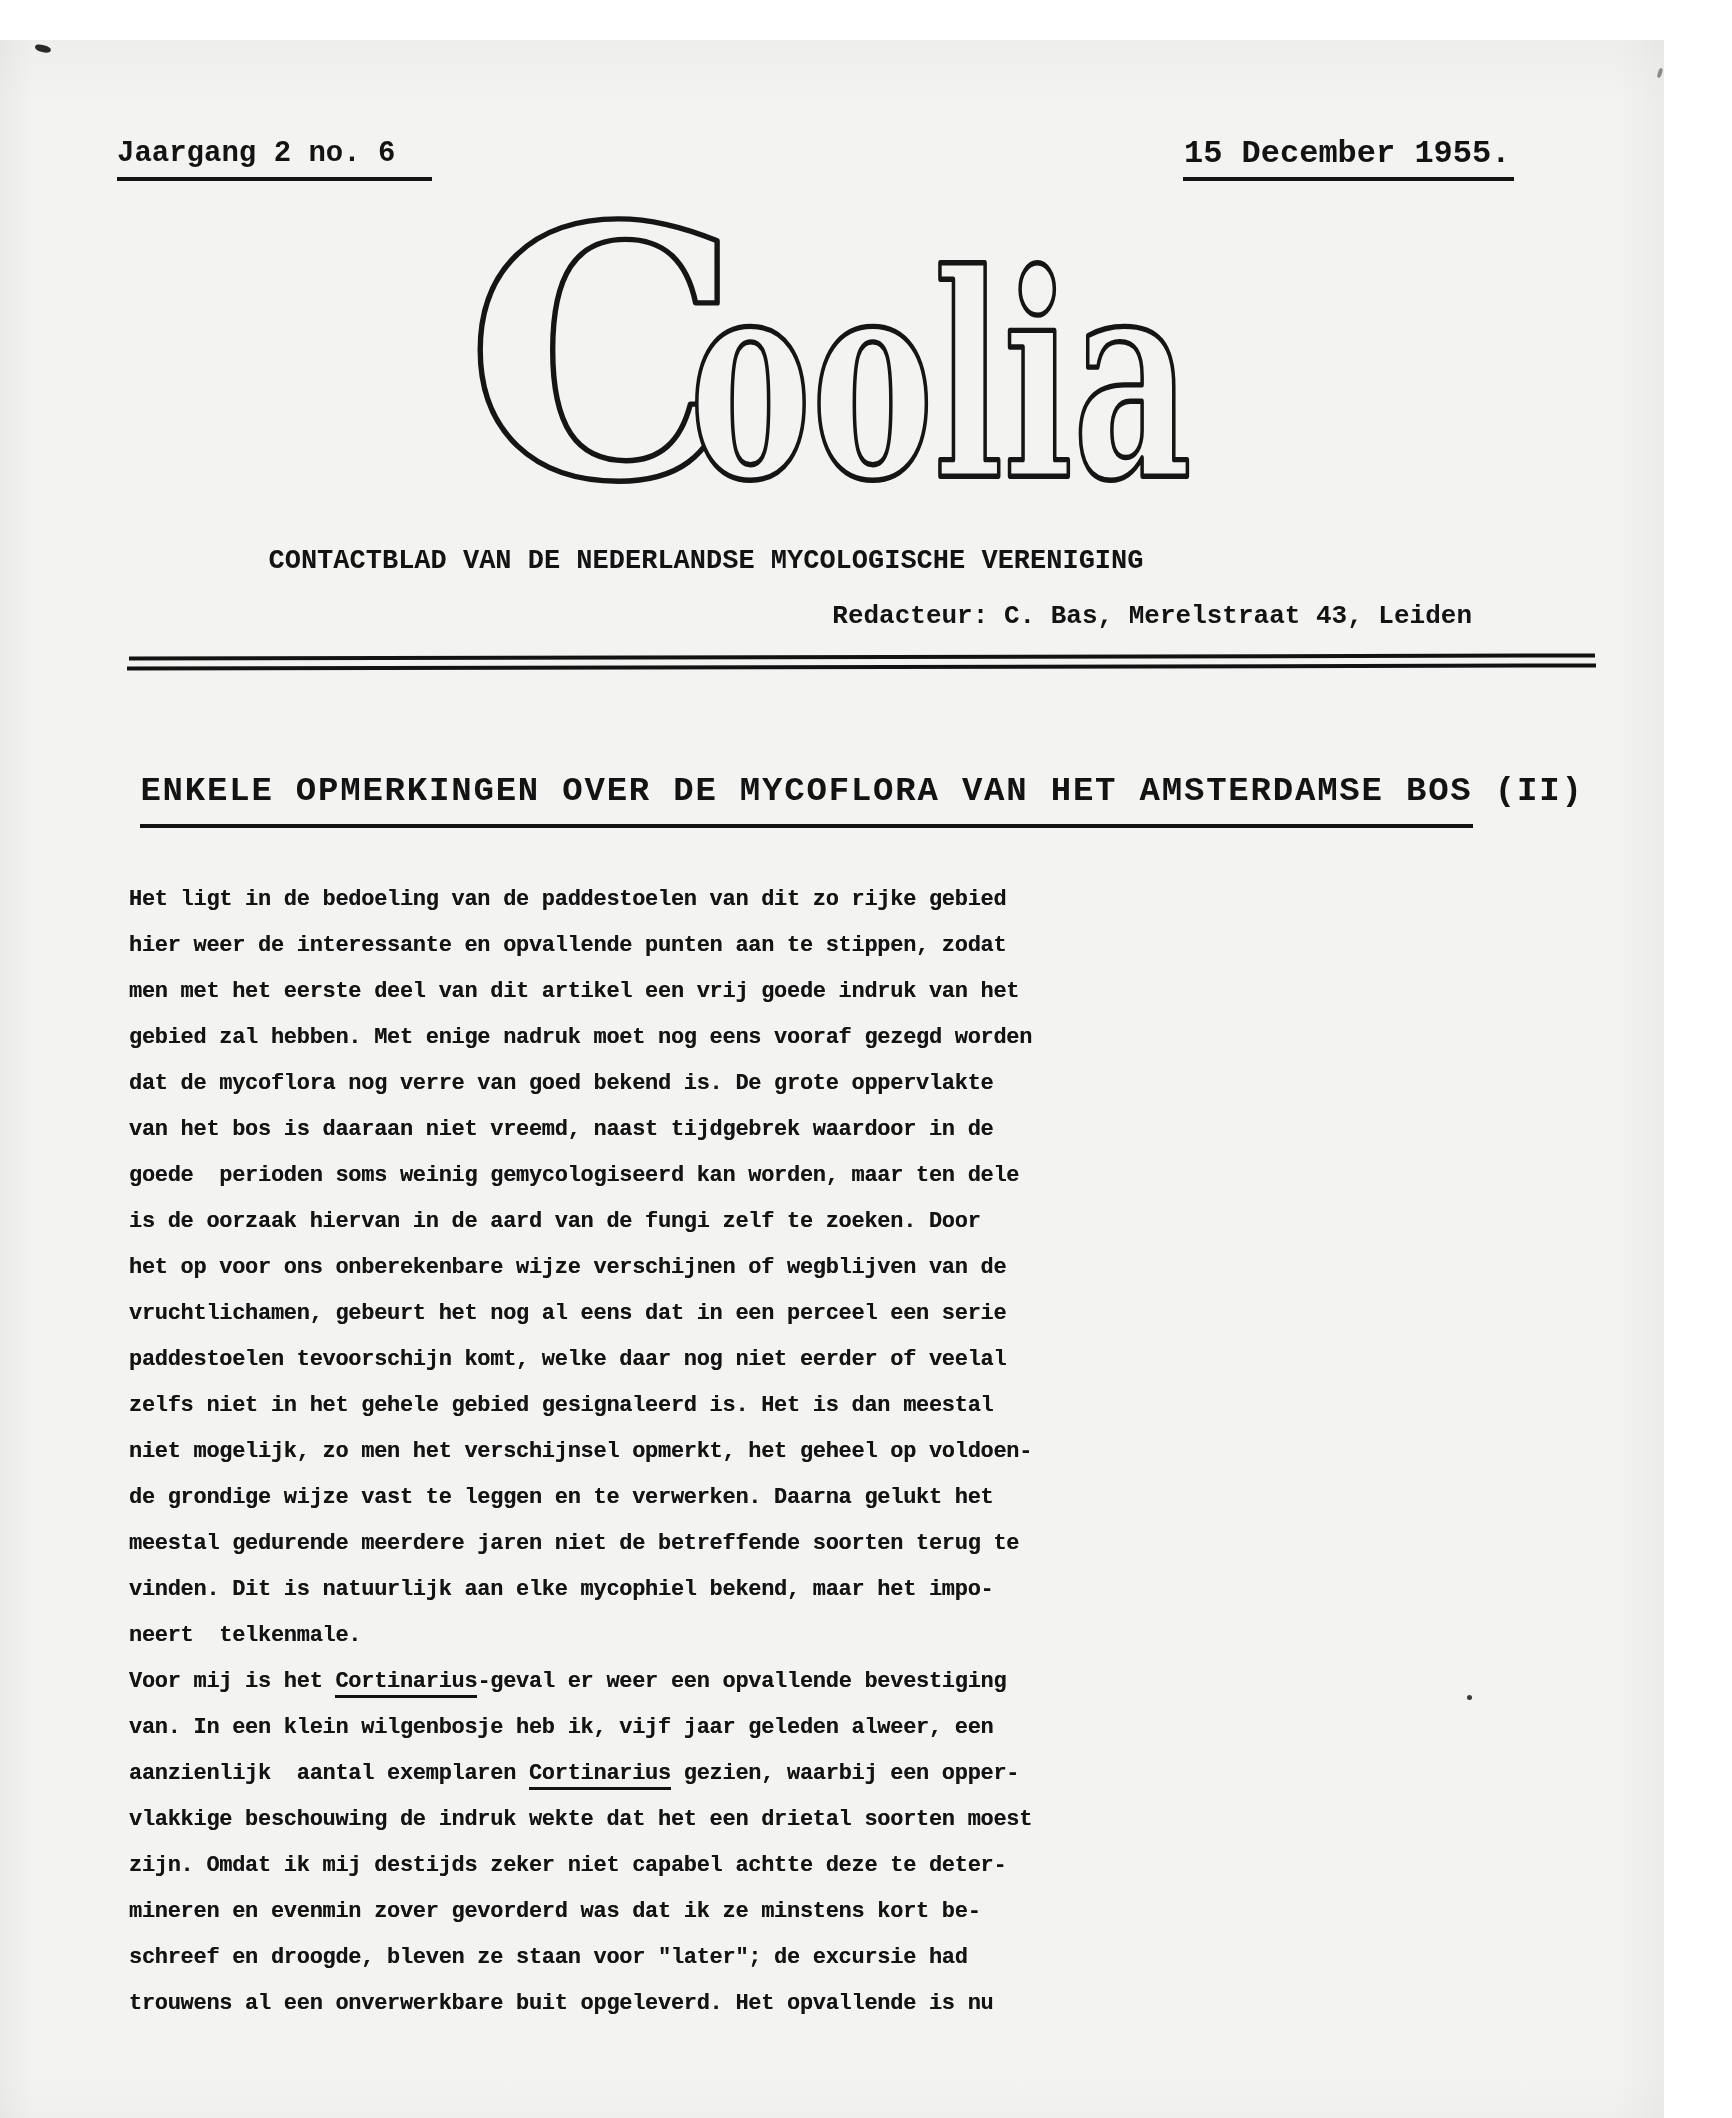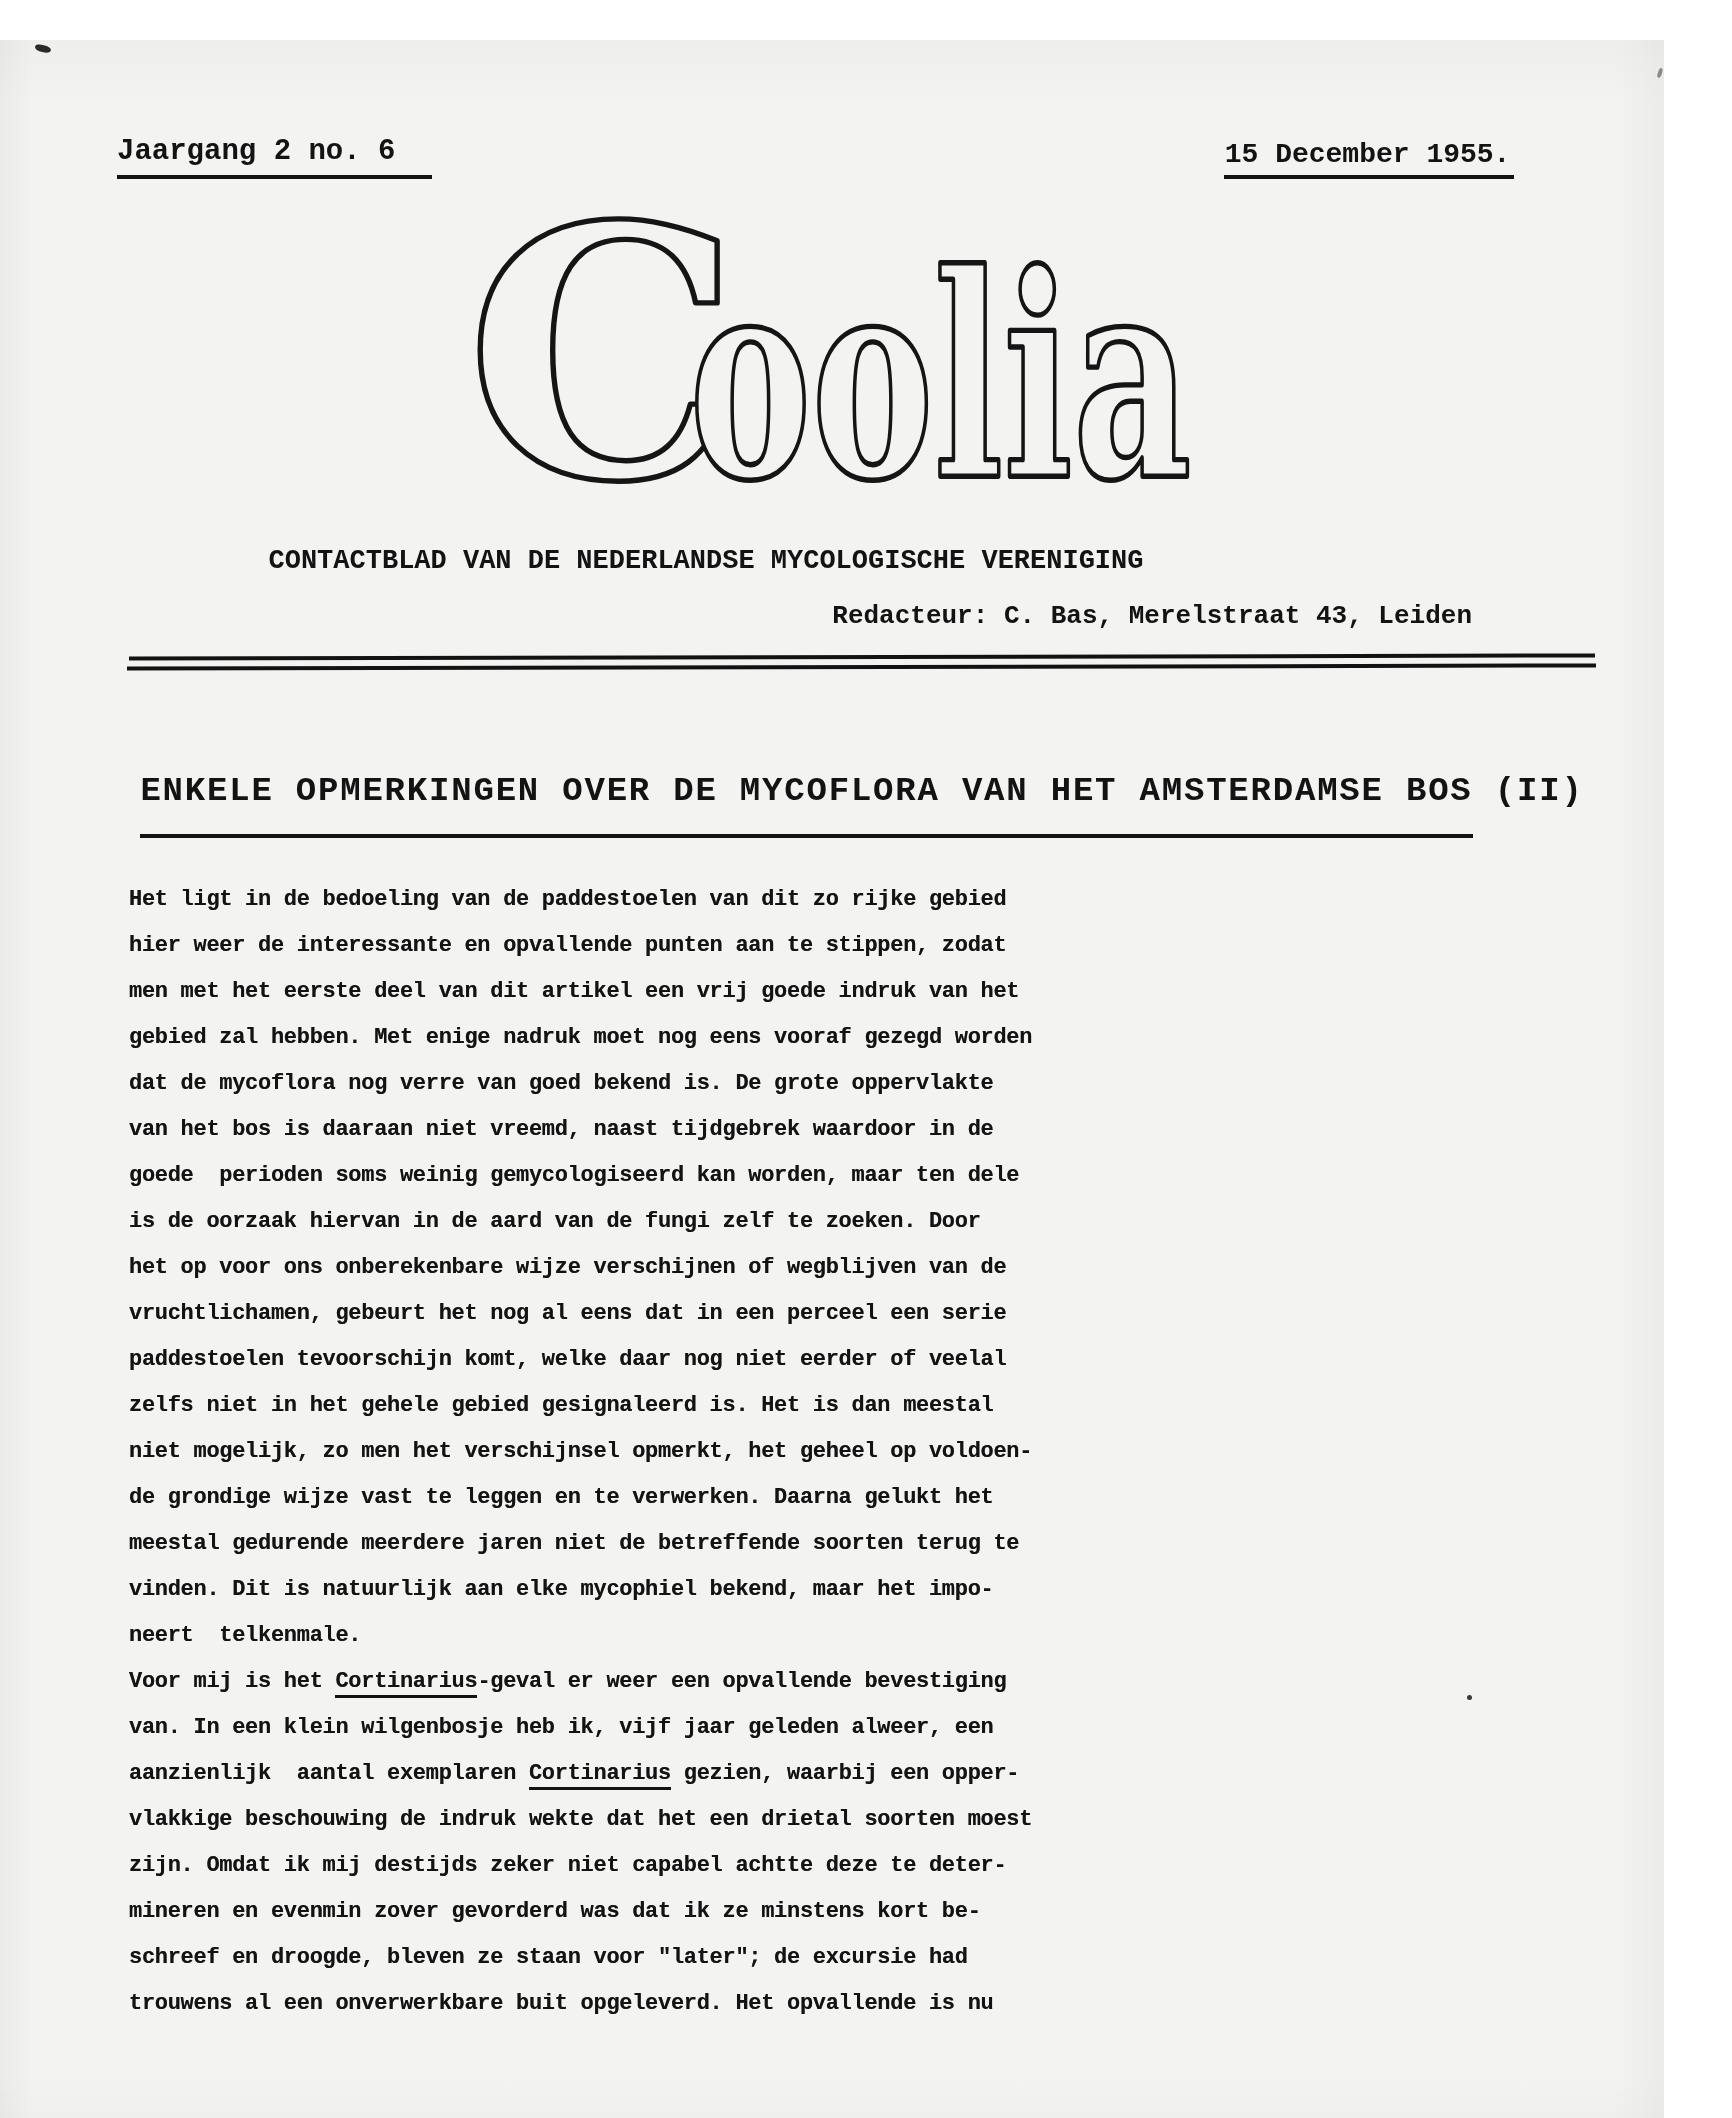--- a/index.html
+++ b/index.html
@@ -21,21 +21,21 @@
     top: 95px; left: 117px; right: 150px;
     display: flex; justify-content: space-between; align-items: flex-end;
   }
   .issue {
     font-size: 29px;
     border-bottom: 4.2px solid #131313;
     padding: 0 37px 7.2px 0;
     white-space: pre;
   }
   .date {
-    font-size: 28px;
+    font-size: 32px;
     border-bottom: 4.2px solid #131313;
     padding: 0 3.6px 4.8px 1.2px;
     white-space: pre;
   }
   .logo-svg { top: 166px; left: 0; }
   .logo-svg text {
     font-family: "DejaVu Serif", serif;
     fill: #f3f3f1;
     stroke: #151515;
     stroke-width: 9px;
@@ -61,21 +61,21 @@
   .rule .bar + .bar { margin-top: 5.4px; margin-left: -2.4px; width: 1469px; }
   .article-heading {
     top: 732px; left: 129px; width: 1466px;
     text-align: center;
     font-size: 34px;
     letter-spacing: 1.8px;
     white-space: pre;
   }
   .heading-u {
     border-bottom: 4.2px solid #131313;
-    padding-bottom: 24px;
+    padding-bottom: 14px;
   }
   .body-text {
     top: 837px; left: 129px;
     font-size: 22px;
     line-height: 46px;
     letter-spacing: -0.3px;
     white-space: pre;
     text-shadow: 0 0 0.6px rgba(10,10,10,0.55);
   }
   .u-thick { border-bottom: 3px solid #131313; padding-bottom: 1px; }

